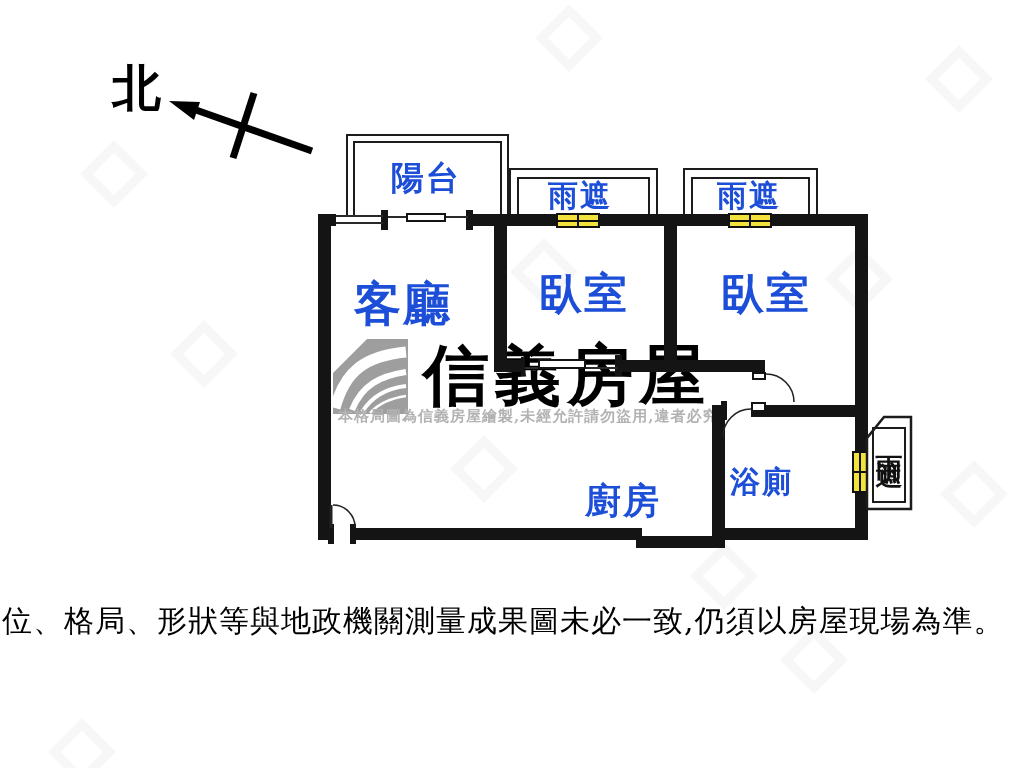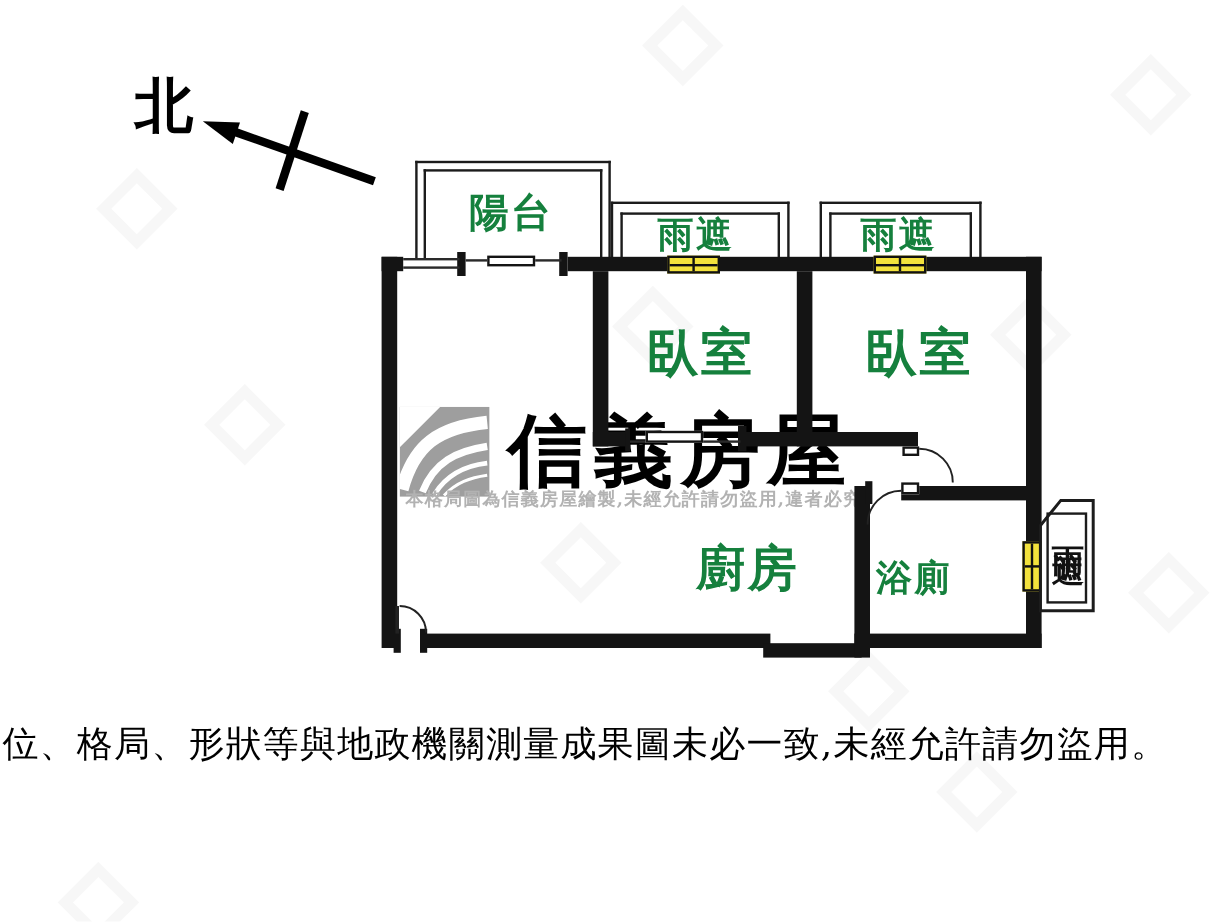--- a/index.html
+++ b/index.html
@@ -13,21 +13,21 @@
   .tline{position:absolute;background:#2a2a2a;}
   .panel{position:absolute;background:#ffffff;border:2px solid #141414;box-sizing:border-box;}
   .box{position:absolute;border:2px solid #1c1c1c;border-bottom:none;box-sizing:border-box;}
 
   
   .win{position:absolute;background:#f3e23c;border:2px solid #111;box-sizing:border-box;}
   .win::before{content:"";position:absolute;left:50%;top:0;bottom:0;width:2px;margin-left:-1px;background:#111;}
   .win::after{content:"";position:absolute;top:50%;left:0;right:0;height:2px;margin-top:-1px;background:#111;}
 
   
-  .rlabel{position:absolute;transform:translate(-50%,-50%);white-space:nowrap;color:#15803d;
+  .rlabel{position:absolute;transform:translate(-50%,-50%);white-space:nowrap;color:#1d4ed8;
           font-weight:600;letter-spacing:2px;font-family:Liberation Serif, serif;}
   .vlabel{position:absolute;writing-mode:vertical-rl;text-orientation:upright;color:#111;
           font-weight:600;}
 
   
   .wm-logo{position:absolute;left:333px;top:339px;width:75px;height:75px;}
   .wm-brand{position:absolute;left:423px;top:336px;font-size:66px;font-weight:700;
             color:#000000;letter-spacing:6px;line-height:78px;}
   .wm-notice{position:absolute;left:338px;top:407px;font-size:15px;color:#b2b2b2;
              letter-spacing:1px;font-weight:600;}
@@ -115,23 +115,24 @@
   <div class="panel" style="left:751px;top:402px;width:15px;height:10px;"></div>
 
   <div class="win" style="left:556px;top:213px;width:44px;height:15px;"></div>
   <div class="win" style="left:728px;top:213px;width:44px;height:15px;"></div>
   <div class="win" style="left:852px;top:451px;width:16px;height:42px;"></div>
 
   <div class="north-label">北</div>
   <div class="rlabel" style="left:426px;top:178px;font-size:33px;">陽台</div>
   <div class="rlabel" style="left:580px;top:196px;font-size:30px;">雨遮</div>
   <div class="rlabel" style="left:749px;top:196px;font-size:30px;">雨遮</div>
+  <div class="rlabel" style="left:403px;top:304px;font-size:47px;">客廳</div>
   <div class="rlabel" style="left:584px;top:294px;font-size:43px;">臥室</div>
   <div class="rlabel" style="left:766px;top:294px;font-size:43px;">臥室</div>
-  <div class="rlabel" style="left:623px;top:474px;font-size:41px;">廚房</div>
+  <div class="rlabel" style="left:623px;top:501px;font-size:36px;">廚房</div>
   <div class="rlabel" style="left:762px;top:482px;font-size:30px;">浴廁</div>
   <div class="vlabel" style="left:874px;top:434px;font-size:27px;line-height:30px;letter-spacing:4px;">雨遮</div>
 
   <svg class="overlay" viewBox="0 0 1024 768">
 
     <g>
       <line x1="312" y1="151" x2="196" y2="110" stroke="#000" stroke-width="7"></line>
       <polygon points="169,101 200,102 194,120" fill="#000"></polygon>
       <line x1="233" y1="158" x2="254" y2="93" stroke="#000" stroke-width="7"></line>
     </g>
@@ -147,16 +148,16 @@
     <g>
       <path d="M 751 409 A 28 28 0 0 0 723 437" fill="none" stroke="#222" stroke-width="1.6"></path>
     </g>
     <g>
       <line x1="331" y1="505" x2="331" y2="528" stroke="#222" stroke-width="3"></line>
       <path d="M 333 505 A 22 22 0 0 1 355 527" fill="none" stroke="#222" stroke-width="1.6"></path>
     </g>
   </svg>
 
   <div class="disclaimer">
-    <div>位、格局、形狀等與地政機關測量成果圖未必一致,未經允許請勿盜用。</div>
+    <div>位、格局、形狀等與地政機關測量成果圖未必一致,仍須以房屋現場為準。</div>
   </div>
 
 </div>
 
 </body></html>

